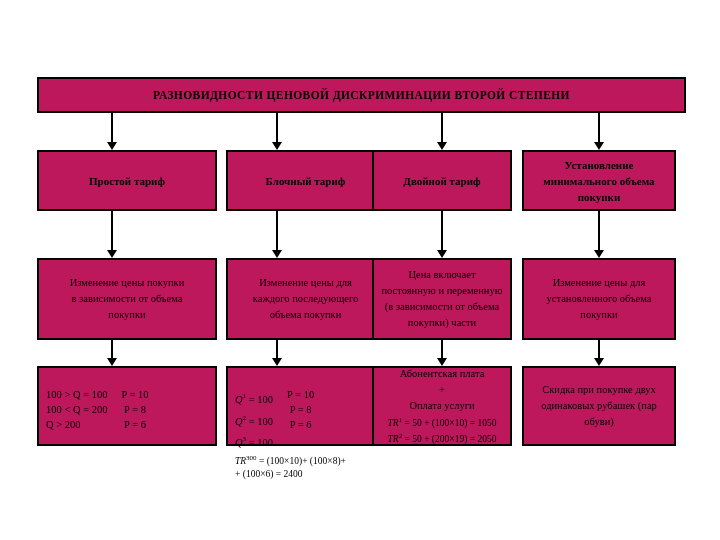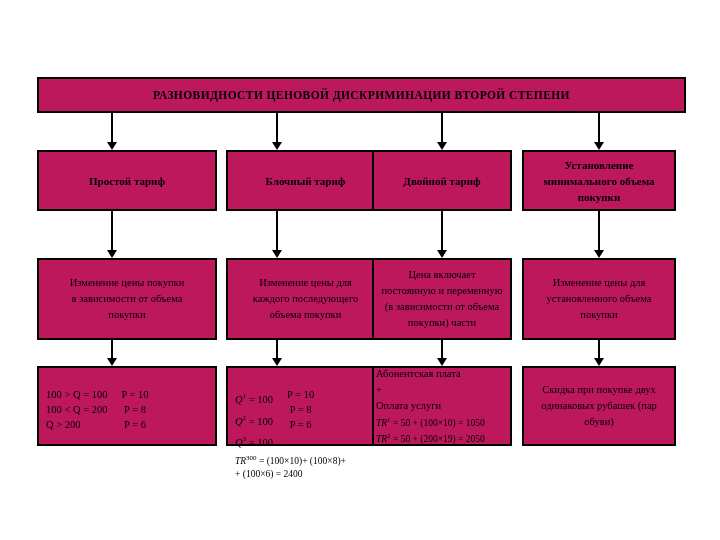--- a/index.html
+++ b/index.html
@@ -29,21 +29,21 @@
   .ex-cols { display:flex; justify-content:flex-start; }
   .ex-cols .colL { line-height:15px; }
   .ex-cols .colR { line-height:15px; margin-left:14px;text-align:center; }
   .q-lines div { line-height:18px; }
   .p-lines div { line-height:15px; }
   .formula { font-size:10.5px; }
   .formula i { font-family:"Liberation Serif",serif; }
   sup { font-size:7px; }
   .tr-line { margin-top:9px; padding-left:4px; }
   .tr-small { font-size:9.5px; line-height:13px; }
-  .center-block { text-align:left; width:100%; padding:3px 2px; font-size:10.5px; }
+  .center-block { text-align:center; width:100%; padding:3px 2px; font-size:10.5px; }
   .center-block .svc { line-height:16px; }
   .ex-text { font-size:10.5px; white-space:pre-line; line-height:16px; }
 
   
   .arrow { position:absolute; width:14px; display:flex; flex-direction:column; align-items:center; }
   .arrow .shaft { width:2px; flex:1 1 auto; background:#000; }
   .arrow .head { width:0; height:0; flex:0 0 auto;
     border-left:5px solid transparent; border-right:5px solid transparent;
     border-top:8px solid #000; }
   .ac1 { left:105px; } .ac2 { left:270px; } .ac3 { left:435px; } .ac4 { left:592px; }

